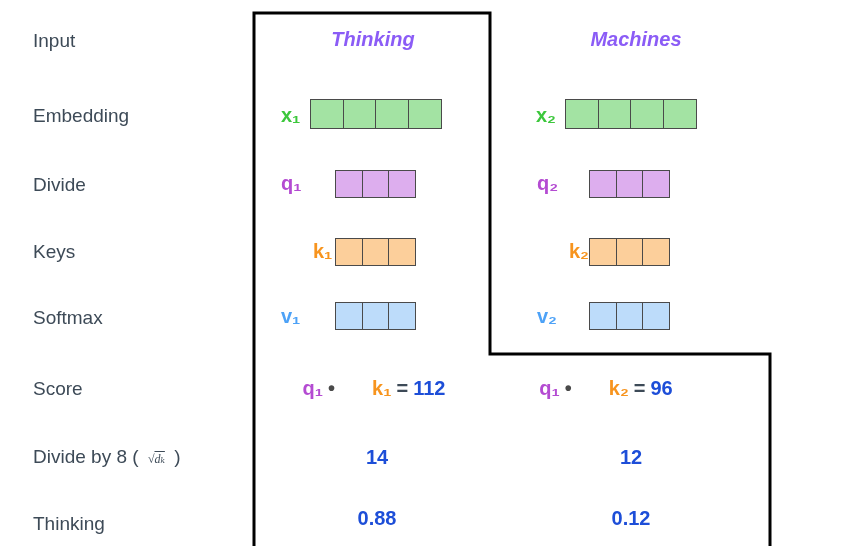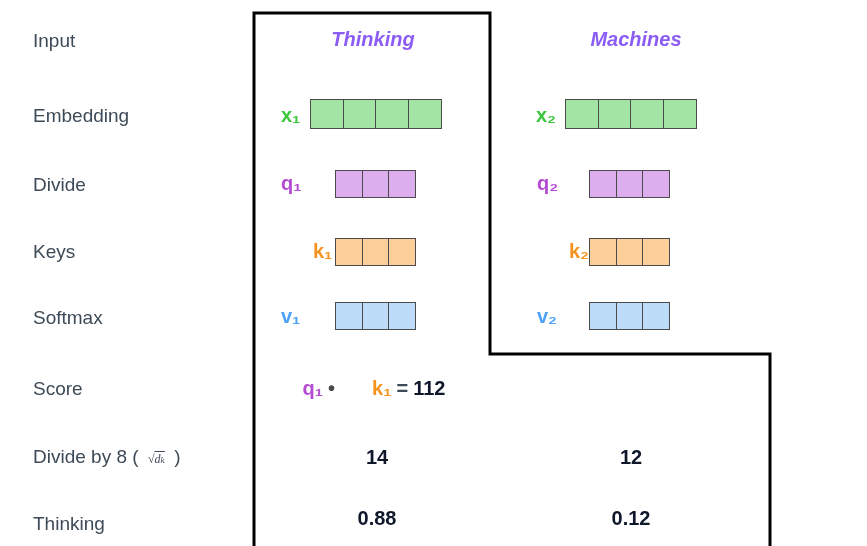--- a/index.html
+++ b/index.html
@@ -4,21 +4,21 @@
 <style>
   html,body{margin:0;padding:0;background:#ffffff;}
   .stage{position:relative;width:798px;height:546px;background:#ffffff;overflow:hidden;
          font-family:"Liberation Sans","DejaVu Sans",sans-serif;}
   .outline-svg{position:absolute;left:0;top:0;}
   .rowlabel{position:absolute;left:33px;font-size:19px;line-height:23px;color:#3d4a57;white-space:nowrap;}
   .colheader{position:absolute;top:28px;transform:translateX(-50%);font-size:20px;font-weight:bold;
              color:#8b5cf6;white-space:nowrap;font-style:italic;}
   .veclabel{position:absolute;font-size:20px;font-weight:bold;white-space:nowrap;}
   .green-t{color:#3cc73c;} .purple-t{color:#b44bd2;} .orange-t{color:#f7941e;margin-left:32px;}
-  .blue-t{color:#4da2f7;} .yellow-t{color:#0f172a;}
+  .blue-t{color:#4da2f7;} .yellow-t{color:#1d4ed8;}
   .vec{position:absolute;display:flex;}
   .vec .cell{box-sizing:border-box;border:1.5px solid #4a4a4a;margin-left:-1.5px;}
   .vec .cell:first-child{margin-left:0;}
   .vec.green .cell{width:34px;height:30px;background:#a3e3a3;}
   .vec.purple .cell{width:28px;height:28px;background:#ddaeee;}
   .vec.orange .cell{width:28px;height:28px;background:#fccf9b;}
   .vec.blue   .cell{width:28px;height:28px;background:#bddcfa;}
   .score-expr{position:absolute;top:377px;transform:translateX(-50%);font-size:20px;font-weight:bold;
               white-space:nowrap;}
   .score-expr .dot{color:#4a4a4a;margin:0 5px;}
@@ -103,20 +103,23 @@
   <div class="veclabel blue-t" style="left:537px;top:305px">v₂</div>
   <div class="vec blue" style="left:589px;top:302px">
       <div class="cell"></div>
       <div class="cell"></div>
       <div class="cell"></div>
     </div>
 
   <div class="score-expr" style="left:374px">
     <span class="purple-t">q₁</span><span class="dot">•</span><span class="orange-t">k₁</span><span class="eq">=</span><span class="yellow-t">112</span>
   </div>
+  <div class="score-expr" style="left:606px">
+    <span class="purple-t">q₁</span><span class="dot">•</span><span class="orange-t">k₂</span><span class="eq">=</span><span class="yellow-t">96</span>
+  </div>
 
   <div class="num yellow-t" style="left:377px;top:446px">14</div>
   <div class="num yellow-t" style="left:631px;top:446px">12</div>
 
   <div class="num yellow-t" style="left:377px;top:507px">0.88</div>
   <div class="num yellow-t" style="left:631px;top:507px">0.12</div>
 
 </div>
 
 </body></html>

